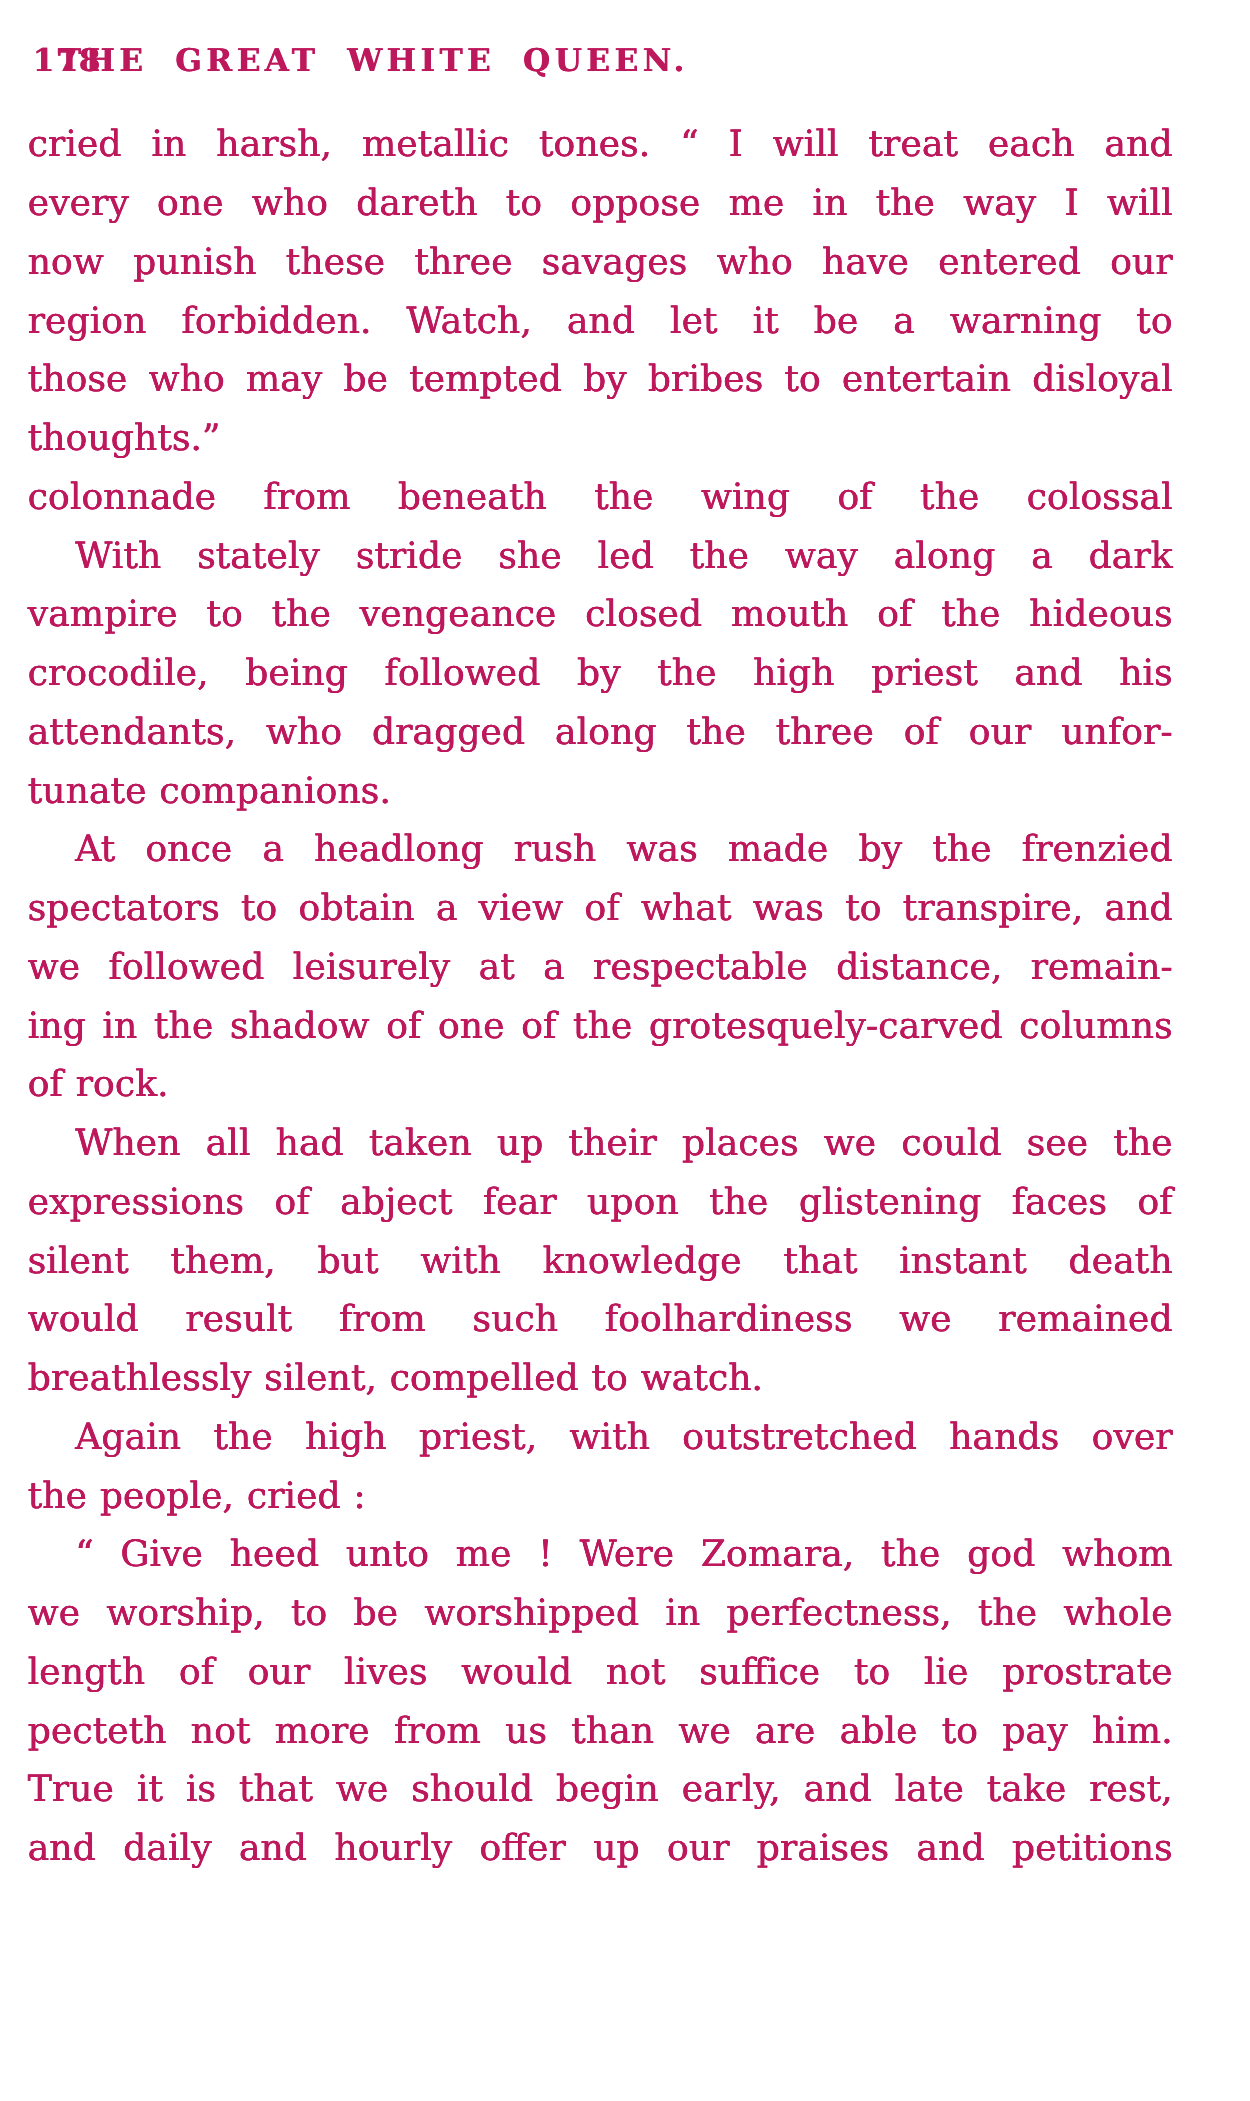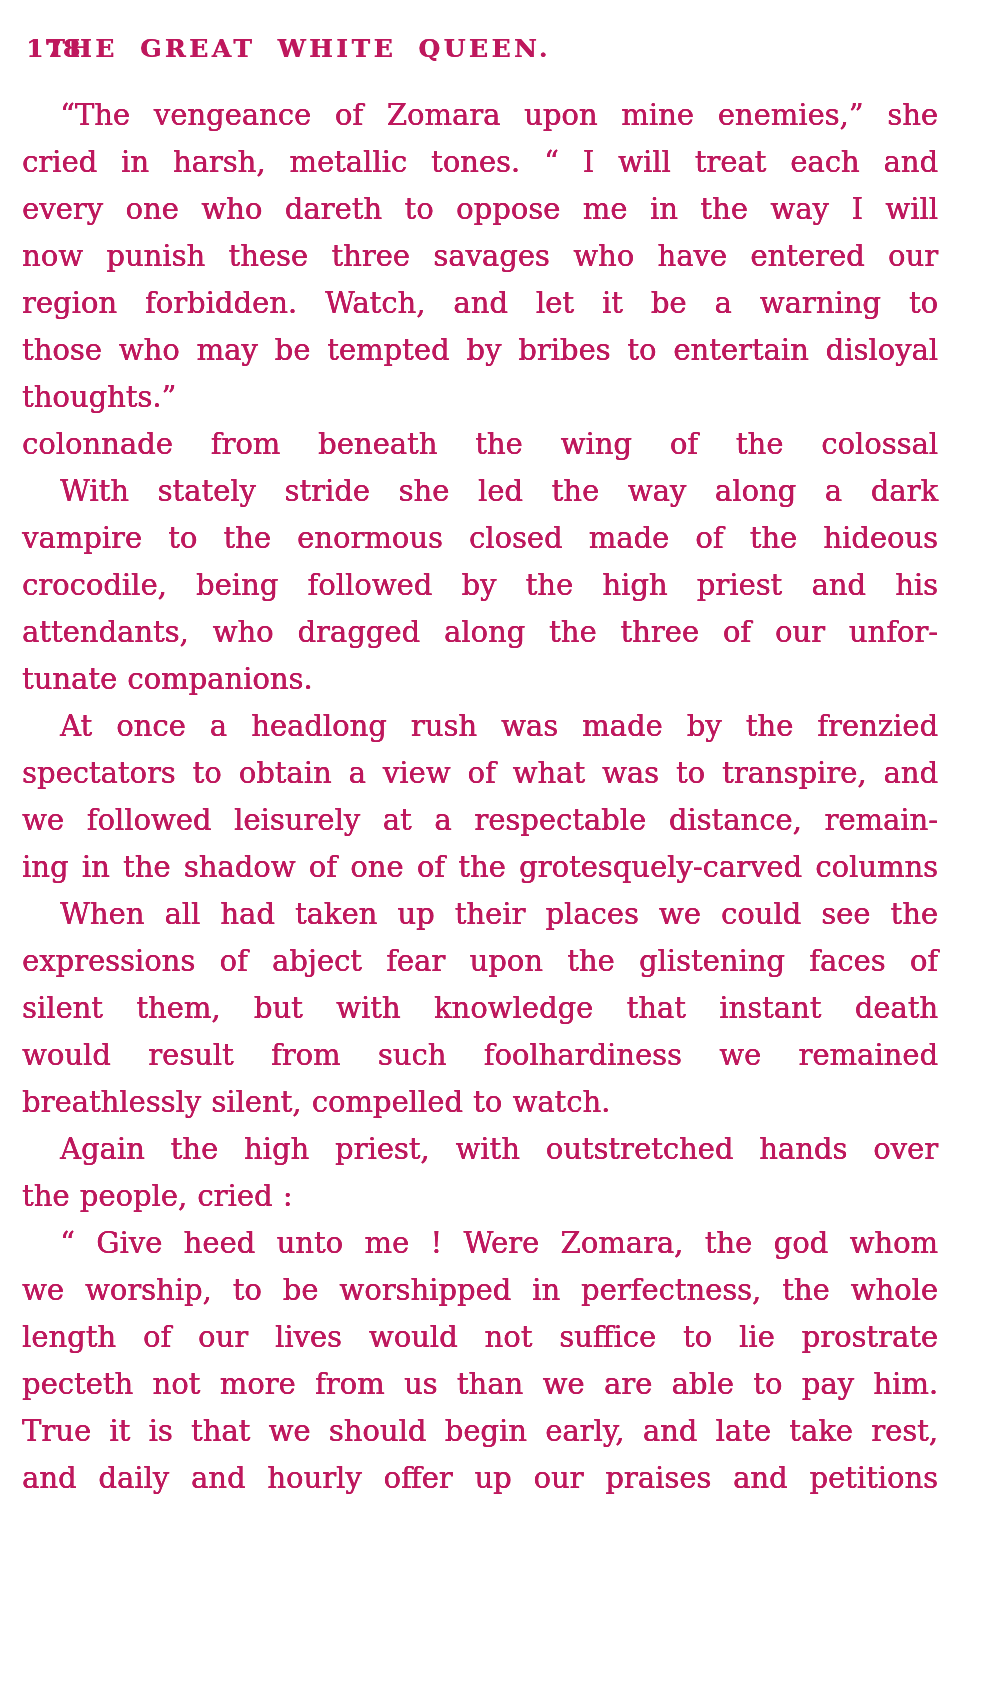--- a/index.html
+++ b/index.html
@@ -73,41 +73,41 @@
 <body>
 
 <div class="page">
   <div class="running-header">
     <span class="page-number">178</span>
     <span class="running-title">THE GREAT WHITE QUEEN.</span>
   </div>
 
   <div class="page-body">
       <div class="paragraph">
-        <div class="line indent justify">“The vengeance of Zomara upon mine enemies,” she</div>
         <div class="line justify">cried in harsh, metallic tones.  “ I will treat each and</div>
         <div class="line justify">every one who dareth to oppose me in the way I will</div>
         <div class="line justify">now punish these three savages who have entered our</div>
         <div class="line justify">region forbidden.  Watch, and let it be a warning to</div>
         <div class="line justify">those who may be tempted by bribes to entertain disloyal</div>
         <div class="line">thoughts.”</div>
       </div>
       <div class="paragraph">
         <div class="line justify">colonnade from beneath the wing of the colossal</div>
         <div class="line indent justify">With stately stride she led the way along a dark</div>
-        <div class="line justify">vampire to the enormous closed made of the hideous</div>
+        <div class="line justify">vampire to the vengeance closed mouth of the hideous</div>
         <div class="line justify">crocodile, being followed by the high priest and his</div>
         <div class="line justify">attendants, who dragged along the three of our unfor-</div>
         <div class="line">tunate companions.</div>
       </div>
       <div class="paragraph">
         <div class="line indent justify">At once a headlong rush was made by the frenzied</div>
         <div class="line justify">spectators to obtain a view of what was to transpire, and</div>
         <div class="line justify">we followed leisurely at a respectable distance, remain-</div>
         <div class="line justify">ing in the shadow of one of the grotesquely-carved columns</div>
+        <div class="line">of rock.</div>
       </div>
       <div class="paragraph">
         <div class="line indent justify">When all had taken up their places we could see the</div>
         <div class="line justify">expressions of abject fear upon the glistening faces of</div>
         <div class="line justify">silent them, but with knowledge that instant death</div>
         <div class="line justify">would result from such foolhardiness we remained</div>
         <div class="line">breathlessly silent, compelled to watch.</div>
       </div>
       <div class="paragraph">
         <div class="line indent justify">Again the high priest, with outstretched hands over</div>

